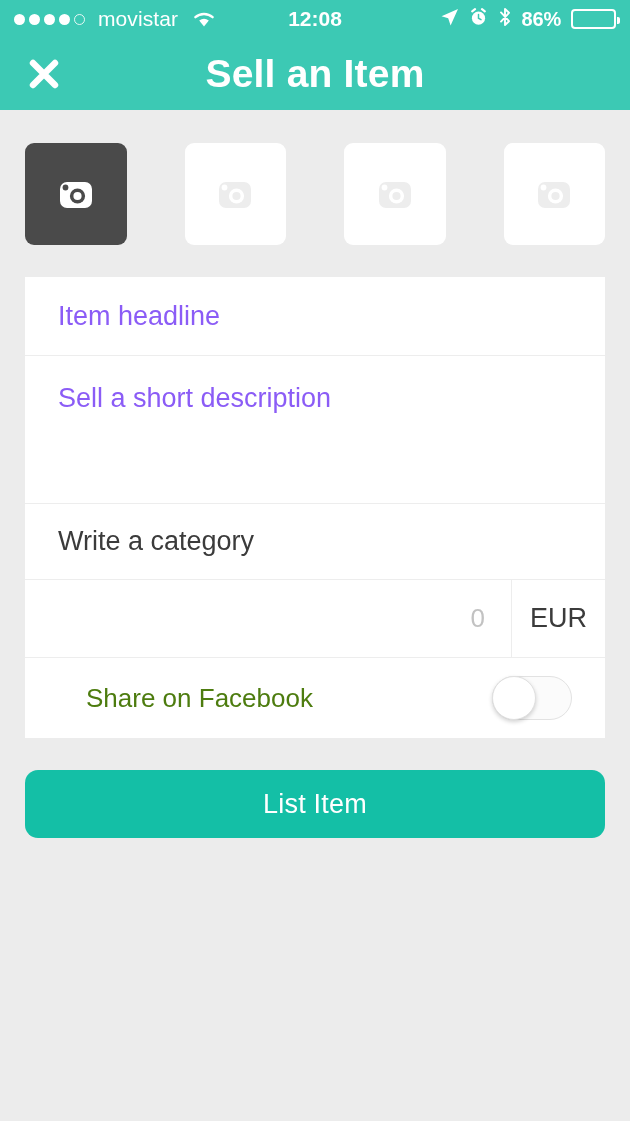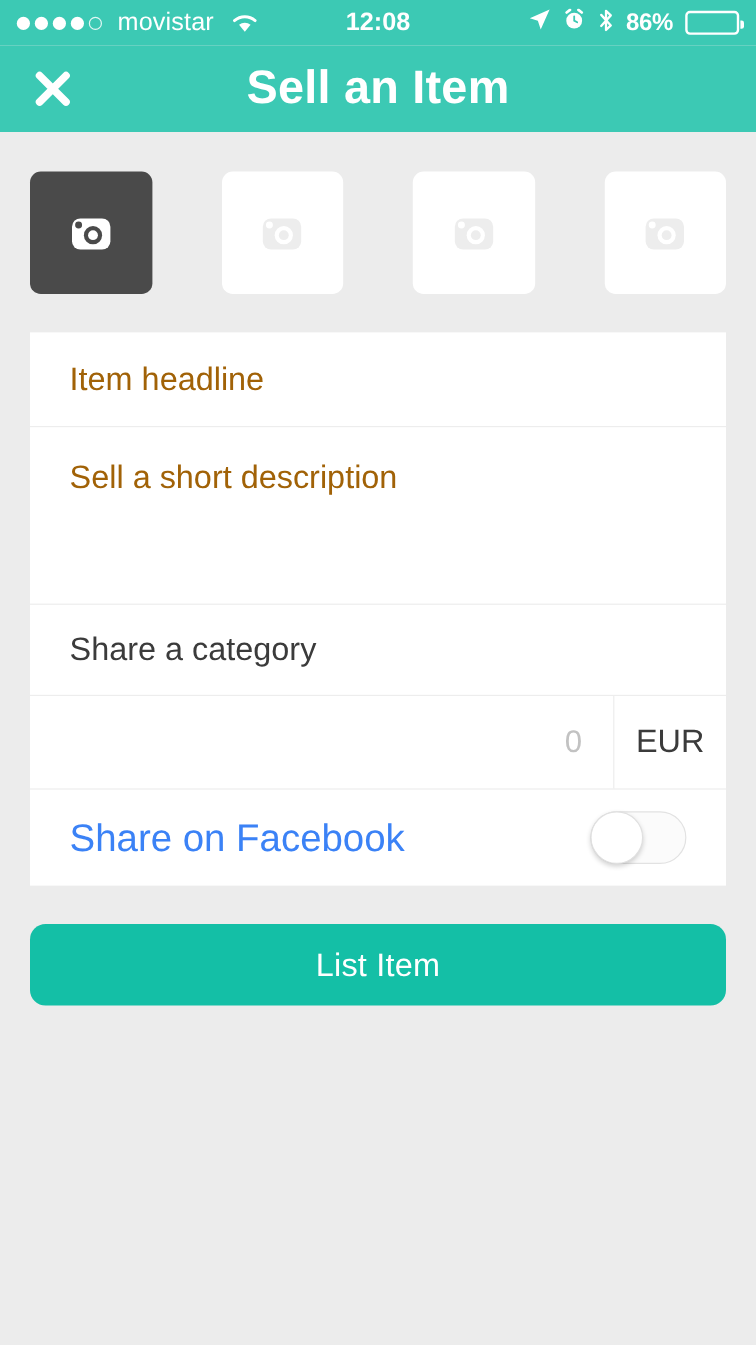--- a/index.html
+++ b/index.html
@@ -203,30 +203,31 @@
   .row-facebook {
     height: 80px;
     display: flex;
     align-items: center;
     justify-content: space-between;
     padding: 0 33px 0 33px;
   }
 
   .placeholder {
     font-size: 27px;
-    color: #a16207;
+    color: #8b5cf6;
     font-weight: normal;
   }
   .value-text {
     font-size: 27px;
     color: #3b3b3b;
   }
   .label-muted {
-    font-size: 32px;
-    color: #3b82f6;
+    font-size: 26px;
+    color: #4d7c0f;
+    margin-left: 28px;
   }
   .price-zero {
     font-size: 26px;
     color: #c2c2c2;
   }
   .currency-text {
     font-size: 27px;
     color: #3b3b3b;
   }
 
@@ -372,21 +373,21 @@
 
     <div class="row-headline">
       <span class="placeholder">Item headline</span>
     </div>
 
     <div class="row-desc">
       <span class="placeholder">Sell a short description</span>
     </div>
 
     <div class="row-category">
-      <span class="value-text">Share a category</span>
+      <span class="value-text">Write a category</span>
     </div>
 
     <div class="row-price">
       <div class="price-amount">
         <span class="price-zero">0</span>
       </div>
       <div class="price-currency">
         <span class="currency-text">EUR</span>
       </div>
     </div>

